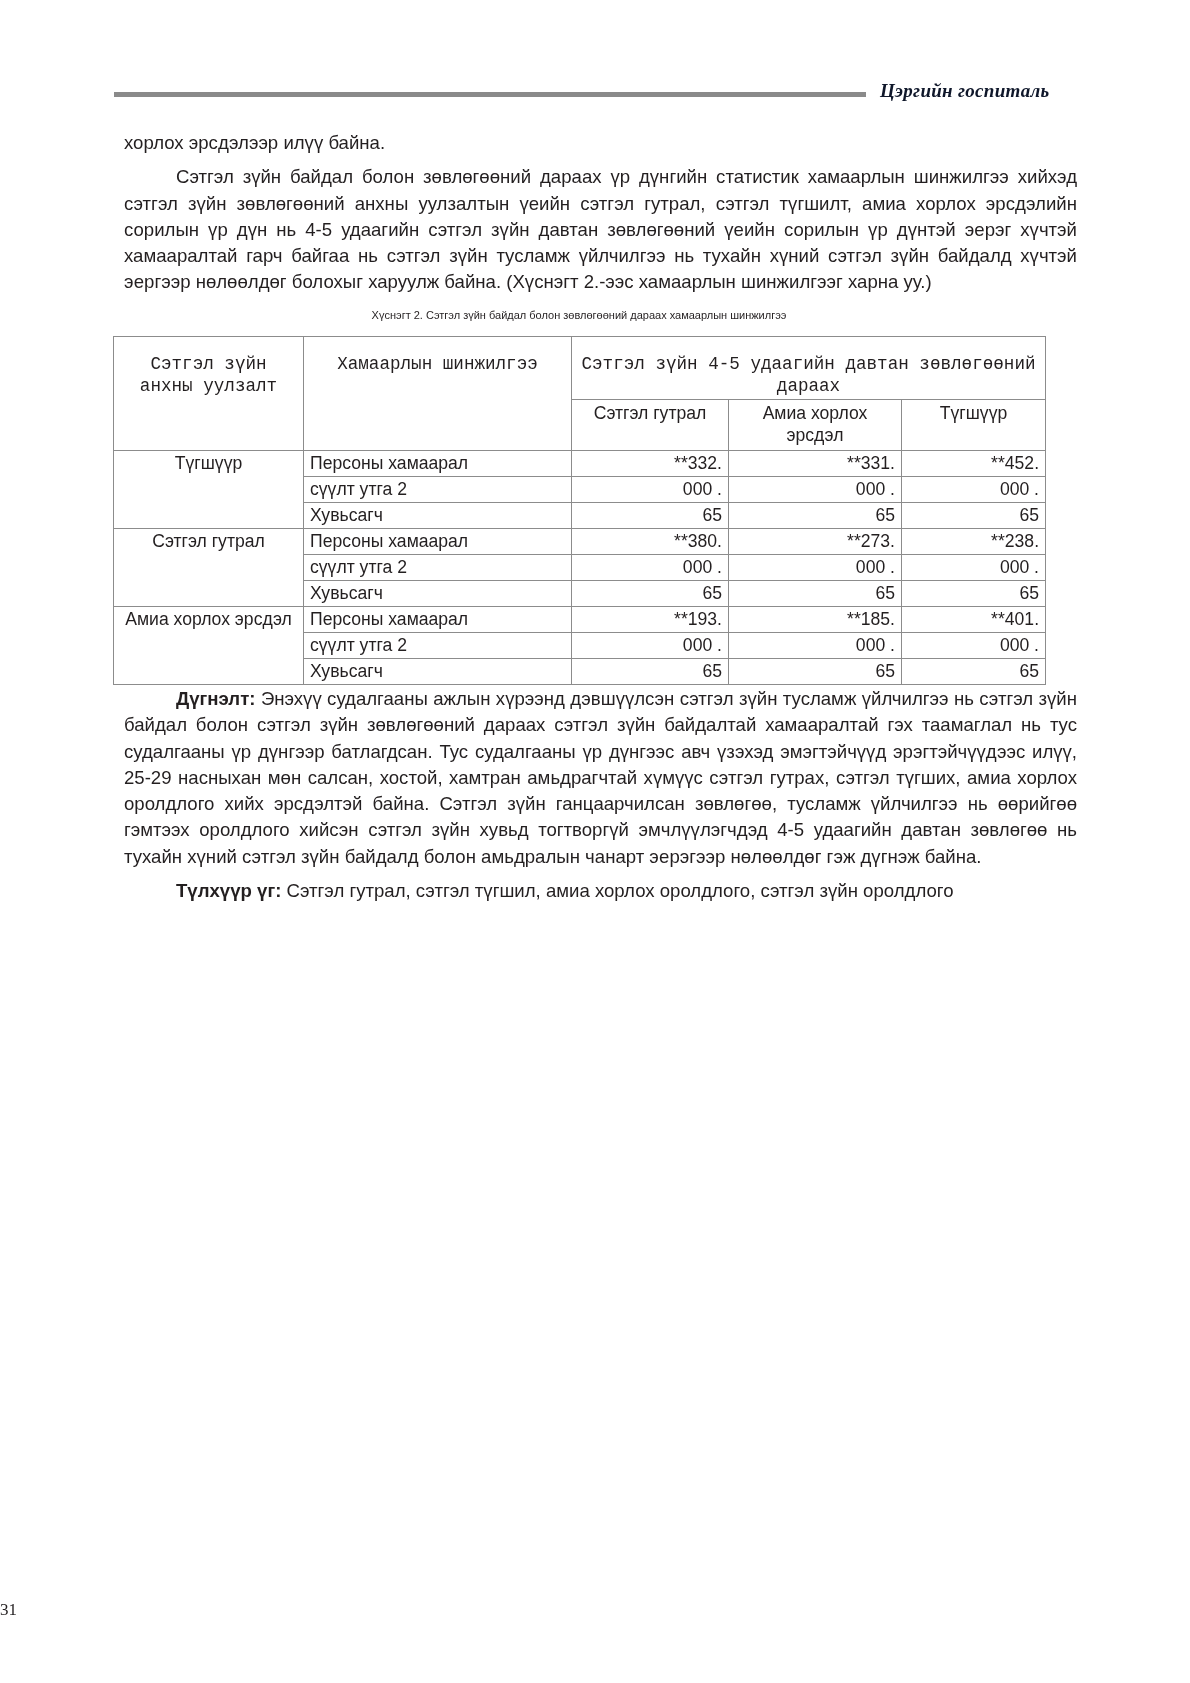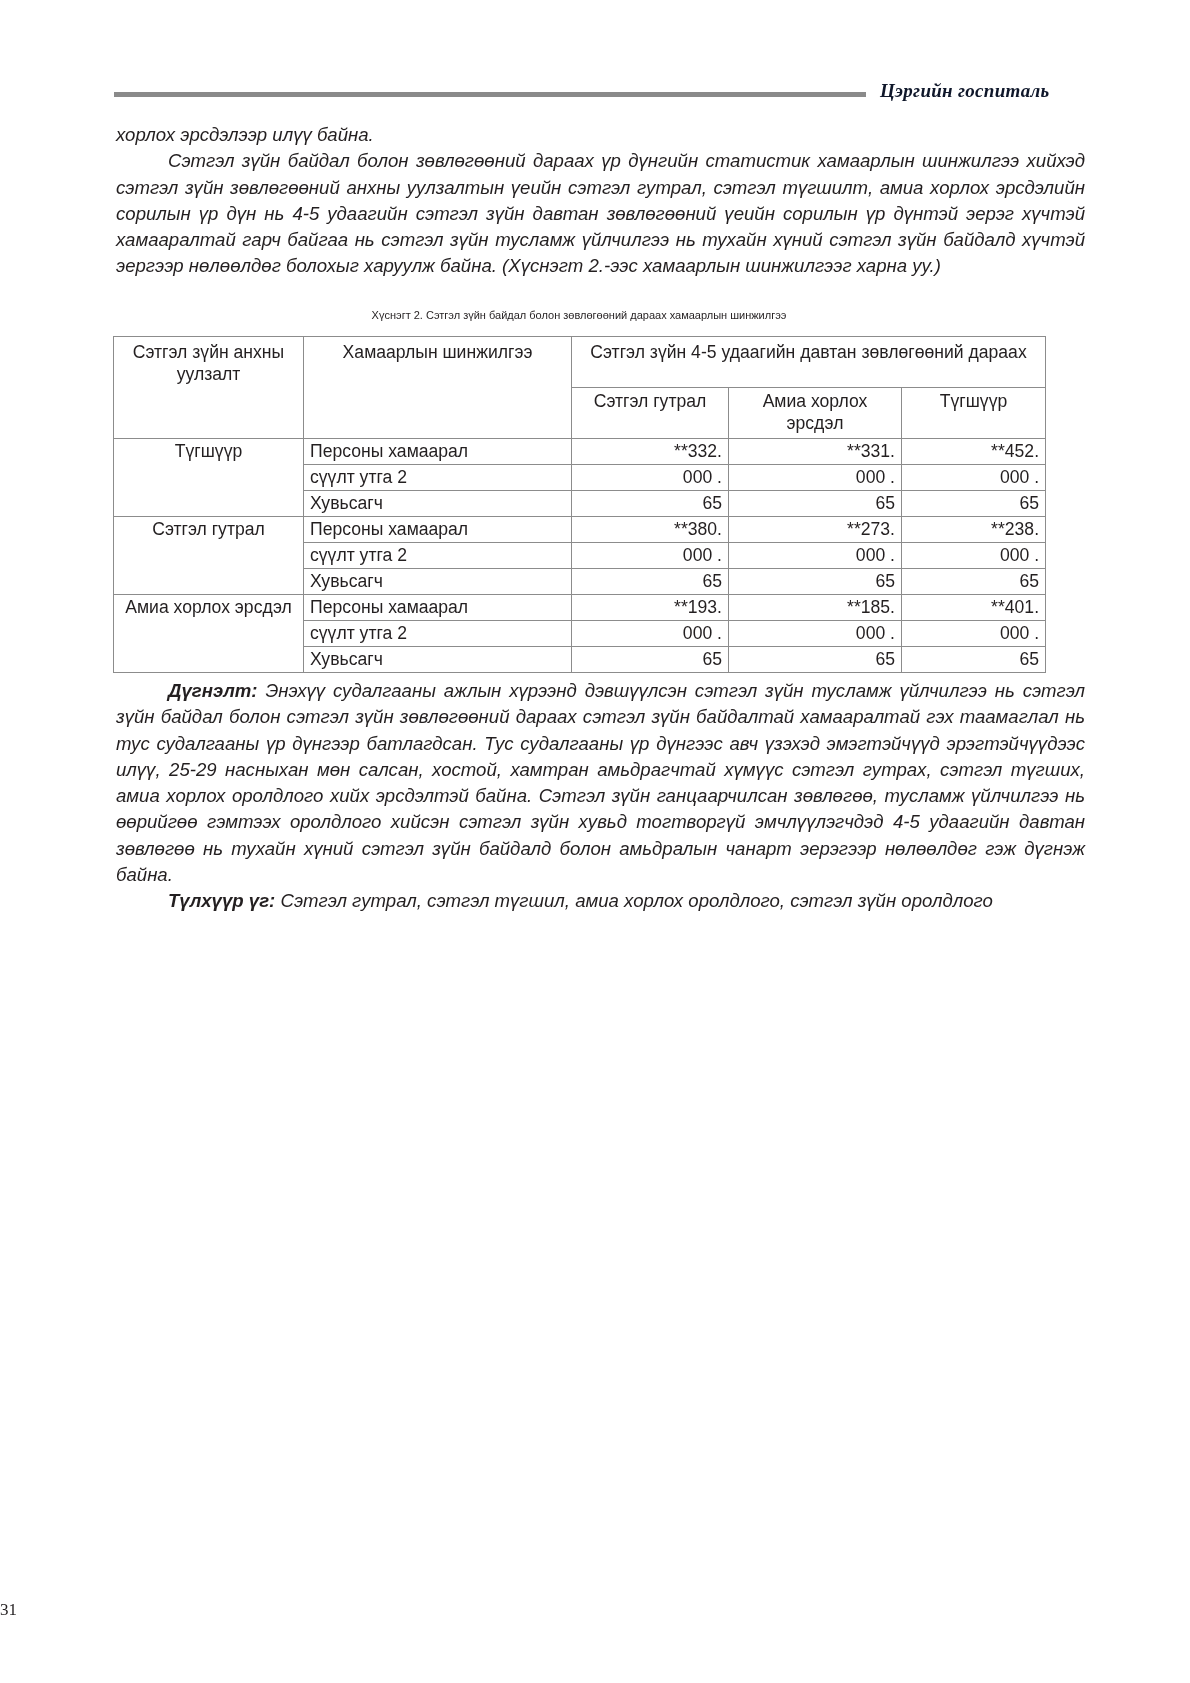--- a/index.html
+++ b/index.html
@@ -2,33 +2,33 @@
 <html><head>
 <meta charset="utf-8">
 <style>
   html, body { margin: 0; padding: 0; background: #ffffff; }
   body { width: 1190px; height: 1683px; position: relative; overflow: hidden;
          font-family: "Liberation Sans", sans-serif; color: #231f20; }
   .header-rule { position: absolute; left: 114px; top: 92px; width: 752px; height: 5px; background: #8a8a8a; }
   .running-title { position: absolute; left: 880px; top: 80px; font-family: "Liberation Serif", serif;
                    font-style: italic; font-weight: bold; font-size: 19px; color: #0f172a; letter-spacing: 0.3px; }
   .body-text { position: absolute; left: 116px; width: 969px; font-size: 18.6px; line-height: 26.3px; text-align: justify; }
-  .body-text p { margin: 0; font-style: italic; }
+  .body-text p { margin: 8px; }
   .indent { text-indent: 52px; }
   .p-last { text-align: left; }
   #para-top { top: 122px; }
   #para-conclusion { top: 678px; }
   .caption { position: absolute; left: 113px; width: 932px; top: 309px; text-align: center; font-size: 11px; }
   table.stats { position: absolute; left: 113px; top: 336px; width: 932px; border-collapse: collapse;
                 font-size: 17.6px; table-layout: fixed; }
   table.stats td { border: 1px solid #8c8c8c; padding: 0 6px; vertical-align: top; line-height: 22px; }
   table.stats .c-center { text-align: center; }
   table.stats .c-num { text-align: right; }
   table.stats tr.data td { height: 24px; padding-top: 1px; }
-  table.stats tr.h1 td { height: 46px; padding-top: 4px; }
+  table.stats tr.h1 td { height: 46px; padding-top: 16px; font-family: Liberation Mono, monospace; }
   table.stats tr.h2 td { height: 48px; padding-top: 2px; }
   .bold { font-weight: bold; }
   .page-number { position: absolute; left: 0; width: 1190px; top: 1600px; text-align: left;
                  font-family: "Liberation Serif", serif; font-size: 17px; }
 </style>
 </head>
 <body>
 
 <div class="header-rule"></div>
 <div class="running-title">Цэргийн госпиталь</div>

